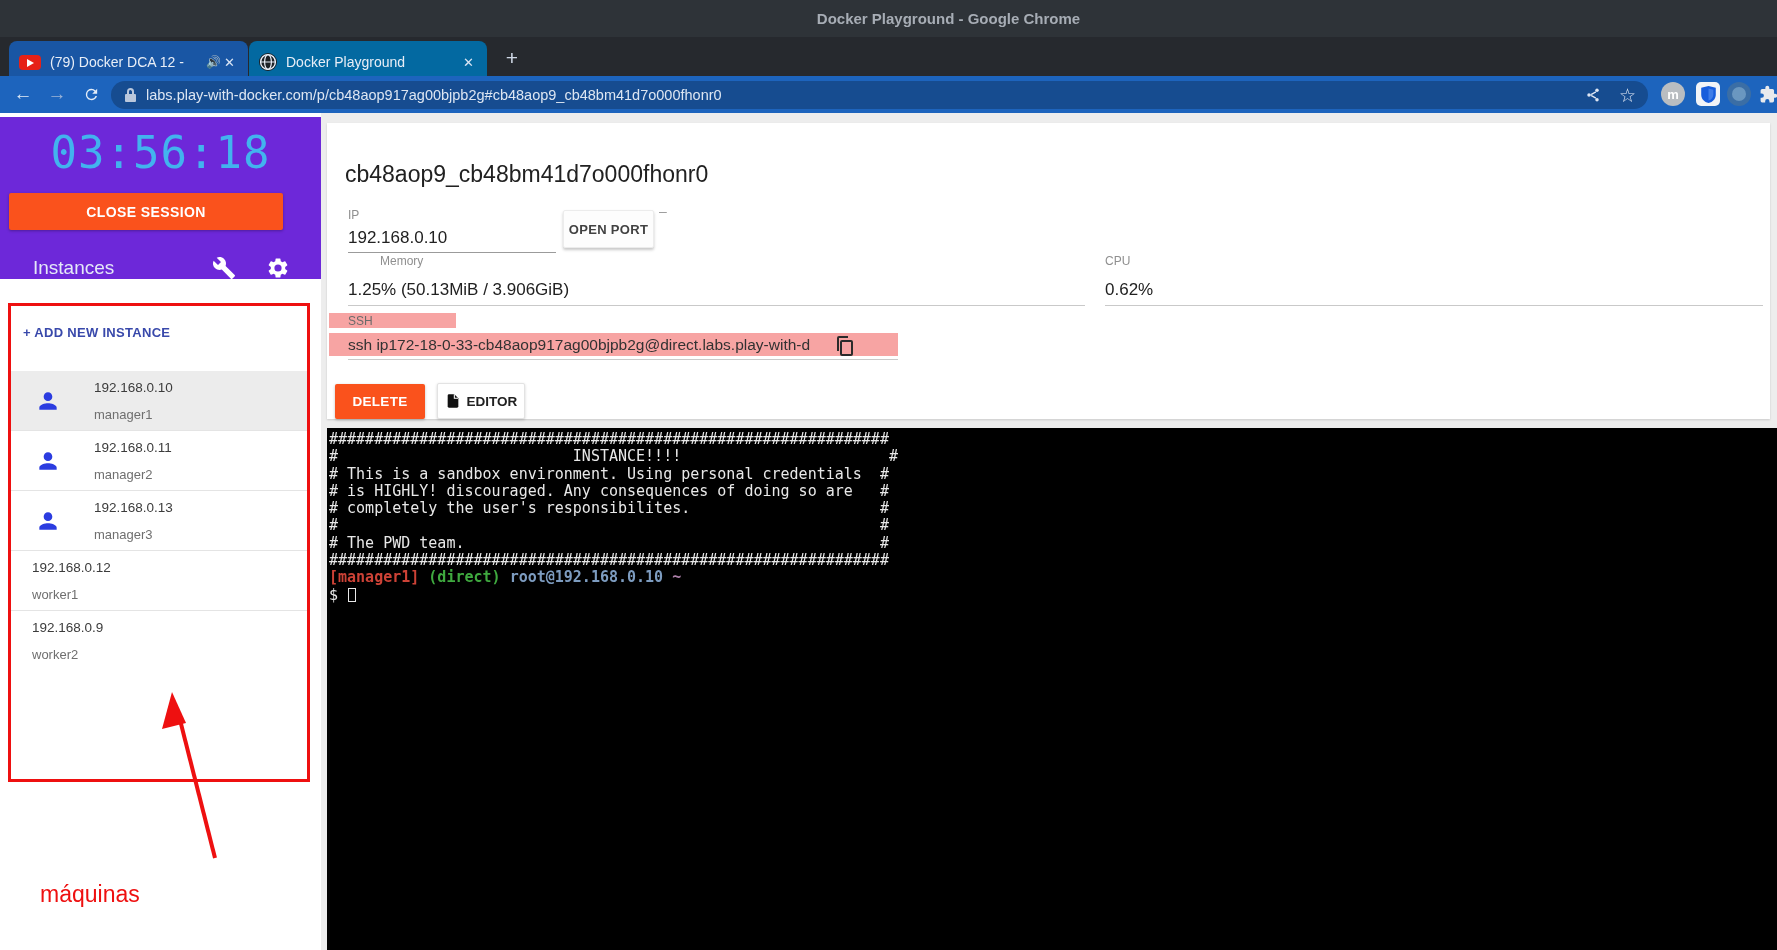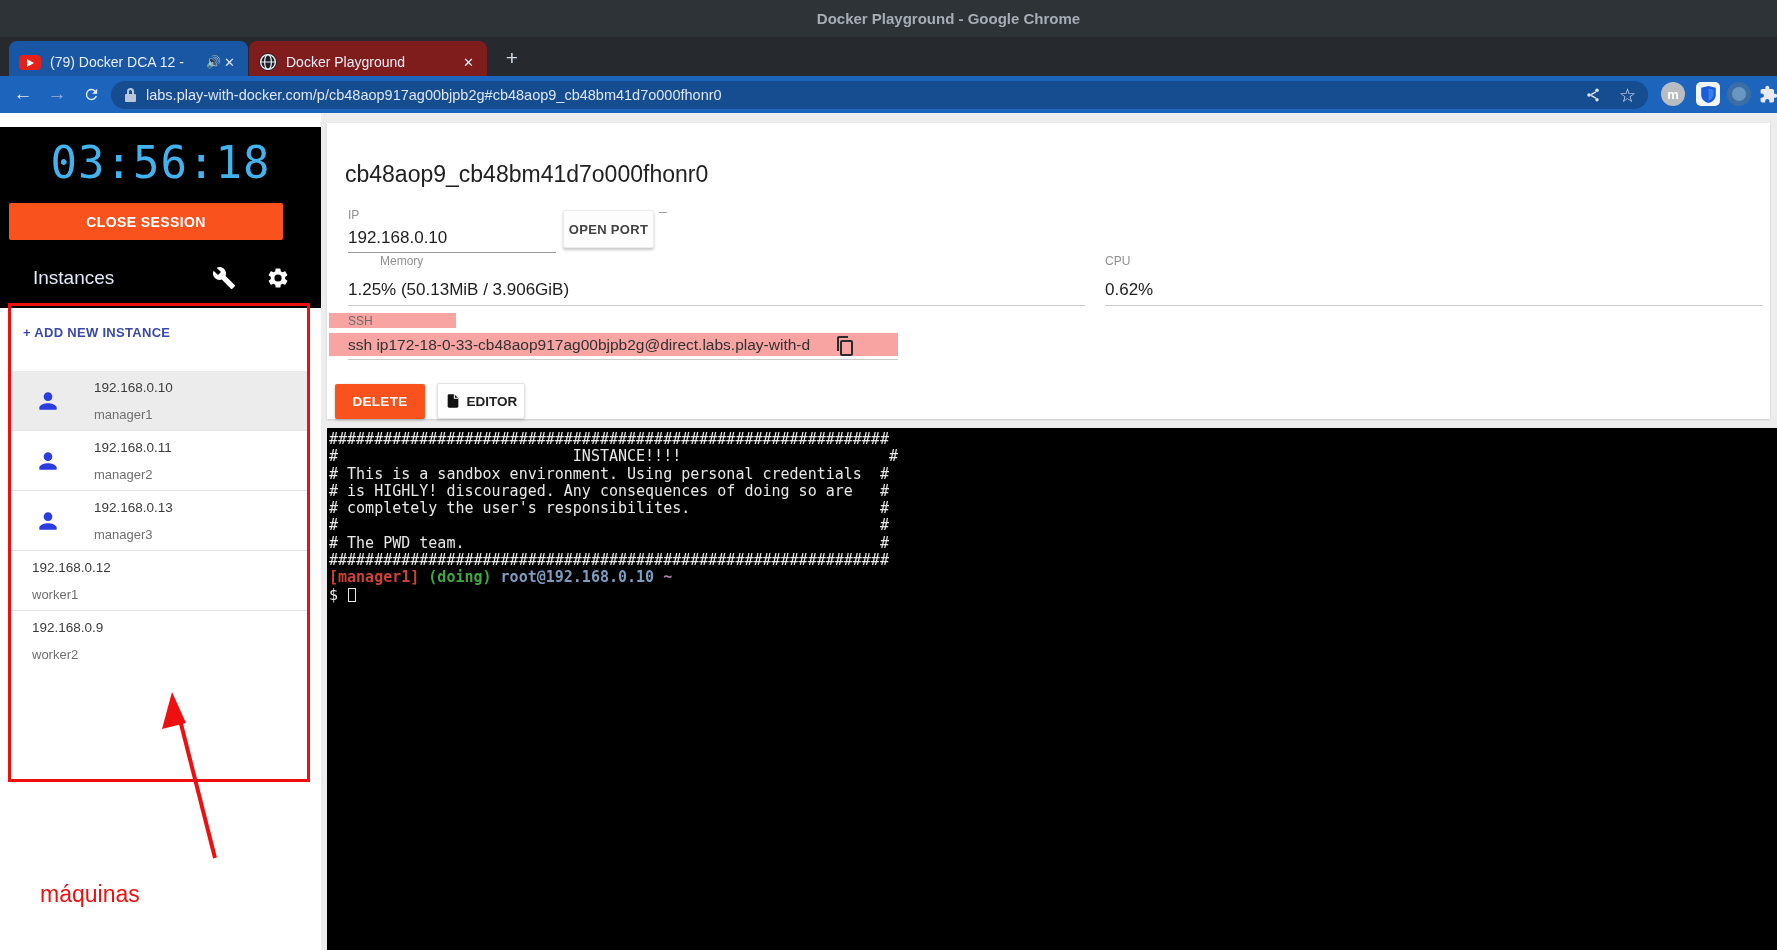--- a/index.html
+++ b/index.html
@@ -6,21 +6,21 @@
   html,body { width:1777px; height:950px; overflow:hidden; font-family:"Liberation Sans", sans-serif; background:#ededed; }
   .abs { position:absolute; }
 
   
   .titlebar { position:absolute; left:0; top:0; width:1777px; height:37px; background:#2e3338; display:flex; align-items:center; justify-content:center; }
   .titlebar-text { color:#a7adb5; font-size:15px; font-weight:bold; padding-left:120px; }
 
   .tabbar { position:absolute; left:0; top:37px; width:1777px; height:39px; background:#26292e; }
   .tab { position:absolute; top:4px; height:42px; border-radius:8px 8px 0 0; display:flex; align-items:center; padding:0 10px; color:#e8eef7; font-size:14px; }
   .tab.inactive { background:#1956a4; left:9px; width:239px; }
-  .tab.active { background:#7f1d1d; left:249px; width:238px; }
+  .tab.active { background:#0369a1; left:249px; width:238px; }
   .tab-title { white-space:nowrap; overflow:hidden; text-overflow:clip; flex:1 1 auto; margin:0 8px 0 9px; }
   .tab-x { font-size:13px; color:#dbe6f5; padding:0 3px; cursor:pointer; }
   .yt-icon { width:22px; height:15px; background:#e62117; border-radius:4px; position:relative; flex:0 0 auto; }
   .yt-icon:after { content:""; position:absolute; left:8px; top:4px; border-left:7px solid #fff; border-top:4px solid transparent; border-bottom:4px solid transparent; }
   .speaker { font-size:12px; color:#dbe6f5; flex:0 0 auto; }
   .globe-icon { width:18px; height:18px; border-radius:50%; background:#1d2126; flex:0 0 auto; position:relative; overflow:hidden; }
   .globe-icon svg { position:absolute; left:0; top:0; }
   .newtab { position:absolute; left:498px; top:44px; width:28px; height:28px; color:#cfd8e6; font-size:21px; display:flex; align-items:center; justify-content:center; border-radius:50%; }
 
   .toolbar { position:absolute; left:0; top:76px; width:1777px; height:37px; background:#1d64bd; }
@@ -34,21 +34,21 @@
   .share-icon svg, .star-icon { display:block; }
   .star-icon { color:#dfe7f4; font-size:19px; }
   .ext { position:absolute; top:6px; width:24px; height:24px; display:flex; align-items:center; justify-content:center; }
   .ext-m { background:#b9bdc1; border-radius:50%; color:#fff; font-size:13px; font-weight:bold; }
   .ext-bw { background:#f2f4f7; border-radius:5px; }
   .ext-globe { background:#3b6ea5; border-radius:50%; }
   .ext-globe-inner { width:14px; height:14px; border-radius:50%; background:#7fa8cc; opacity:.7; }
 
   
   .sidebar { position:absolute; left:0; top:113px; width:321px; height:837px; background:#ffffff; }
-  .side-blue { position:absolute; left:0; top:14px; width:321px; height:181px; background:#000000; }
+  .side-blue { position:absolute; left:0; top:4px; width:321px; height:162px; background:#6d28d9; }
   .timer { position:absolute; left:0; top:10px; width:321px; text-align:center; font-family:"DejaVu Sans Mono", monospace; font-size:44px; font-weight:200; color:#42b3ee; letter-spacing:1px; }
   .close-session { position:absolute; left:9px; top:76px; width:274px; height:37px; background:#fa521c; border:none; border-radius:2px; color:#fff; font-size:14px; font-weight:bold; letter-spacing:.4px; font-family:inherit; box-shadow:0 1px 3px rgba(0,0,0,.3); }
   .instances-row { position:absolute; left:0; top:131px; width:321px; height:40px; display:flex; align-items:center; }
   .instances-label { color:#e4e8f8; font-size:19px; margin-left:33px; }
   .hdr-icon { width:24px; height:24px; }
   .wrench-icon { position:absolute; left:212px; top:8px; }
   .gear-icon { position:absolute; left:266px; top:8px; }
 
   .red-box { position:absolute; left:8px; top:190px; width:302px; height:479px; border:3px solid #ee1010; }
   .add-new { position:absolute; left:23px; top:212px; font-size:13px; font-weight:bold; color:#3949ab; letter-spacing:.3px; cursor:pointer; }
@@ -270,20 +270,20 @@
   </div>
 
   <div class="terminal"><span>##############################################################</span>
 <span>#                          INSTANCE!!!!                       #</span>
 <span># This is a sandbox environment. Using personal credentials  #</span>
 <span># is HIGHLY! discouraged. Any consequences of doing so are   #</span>
 <span># completely the user's responsibilites.                     #</span>
 <span>#                                                            #</span>
 <span># The PWD team.                                              #</span>
 <span>##############################################################</span>
-<span class="t-red">[manager1]</span> <span class="t-green">(doing)</span> <span class="t-blue">root@192.168.0.10</span> <span class="t-mauve">~</span>
+<span class="t-red">[manager1]</span> <span class="t-green">(direct)</span> <span class="t-blue">root@192.168.0.10</span> <span class="t-mauve">~</span>
 <span>$</span> <span class="cursor"></span></div>
 </div>
 
 <svg class="annot-svg" width="1777" height="950">
   <line x1="215" y1="858" x2="178" y2="712" stroke="#ee1010" stroke-width="4"></line>
   <polygon points="172,692 186,723 162,729" fill="#ee1010"></polygon>
 </svg>
 
 </body></html>

